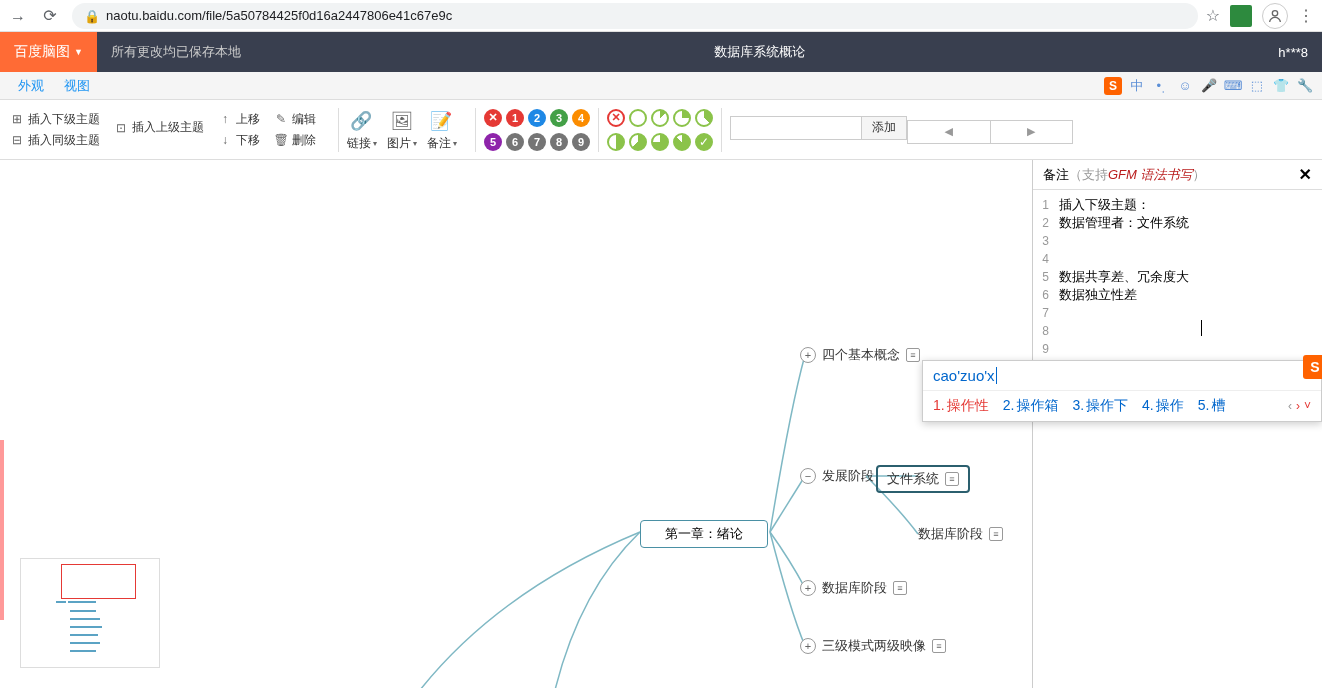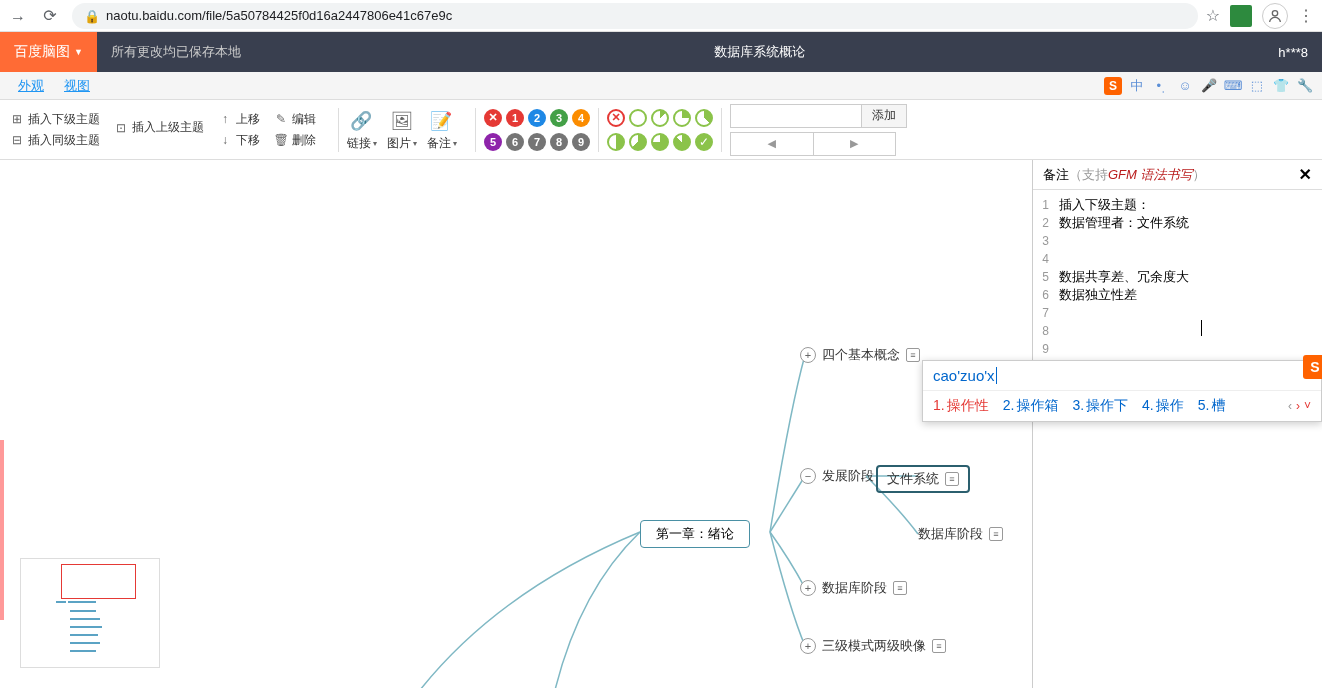--- a/index.html
+++ b/index.html
@@ -12,21 +12,21 @@
 .ext-icon{width:22px;height:22px;background:#2d8a3e;margin-left:10px;border-radius:2px;}
 .avatar-icon{width:26px;height:26px;border-radius:50%;border:1px solid #ccc;margin-left:10px;display:flex;align-items:center;justify-content:center;color:#666;}
 .menu-dots{margin-left:10px;color:#666;cursor:pointer;font-size:16px;}
 .header{height:40px;background:#393f4f;display:flex;align-items:center;color:#fff;font-size:13px;}
 .logo{background:#ff6b35;height:40px;padding:0 14px;display:flex;align-items:center;font-size:14px;cursor:pointer;}
 .logo .tri{font-size:9px;margin-left:4px;}
 .save-status{padding:0 14px;color:#ccc;}
 .doc-title{flex:1;text-align:center;color:#fff;}
 .user{padding:0 14px;color:#fff;}
 .menubar{height:28px;background:#f5f5f5;border-bottom:1px solid #ddd;display:flex;align-items:center;padding:0 8px;font-size:13px;color:#2196f3;}
-.menubar .mi{margin-right:20px;cursor:pointer;text-decoration:underline;}
+.menubar .mi{margin-right:20px;cursor:pointer;}
 .menu-shift{width:10px;}
 .ime-bar{margin-left:auto;display:flex;gap:6px;align-items:center;}
 .ime-ico{width:18px;height:18px;display:flex;align-items:center;justify-content:center;font-size:13px;color:#5c8fd6;}
 .sogou-s{width:18px;height:18px;background:#ff6200;color:#fff;border-radius:3px;font-weight:bold;font-size:12px;display:flex;align-items:center;justify-content:center;}
 .toolbar{height:60px;border-bottom:1px solid #ddd;display:flex;align-items:center;padding:0 10px;font-size:12px;color:#333;}
 .tb-group{display:flex;flex-direction:column;gap:4px;margin-right:14px;}
 .tb-col{display:flex;flex-direction:column;align-items:center;margin-right:10px;}
 .tb-item{display:flex;align-items:center;gap:4px;cursor:pointer;white-space:nowrap;}
 .tb-ico{width:14px;height:14px;display:inline-flex;align-items:center;justify-content:center;color:#666;}
 .sep{width:1px;height:44px;background:#ddd;margin:0 8px;}
@@ -41,21 +41,21 @@
 .progd{width:18px;height:18px;border-radius:50%;border:2px solid #8bc34a;}
 .prog-x{width:18px;height:18px;border-radius:50%;border:2px solid #e53935;display:flex;align-items:center;justify-content:center;color:#e53935;font-size:11px;font-weight:bold;}
 .prog-check{background:#8bc34a;color:#fff;display:flex;align-items:center;justify-content:center;font-size:12px;}
 .res-input{display:flex;border:1px solid #ccc;height:24px;}
 .res-input input{border:none;outline:none;padding:0 6px;font-size:12px;width:130px;}
 .res-btn{border-left:1px solid #ccc;padding:0 10px;font-size:12px;color:#333;background:#f5f5f5;cursor:pointer;display:flex;align-items:center;}
 .res-nav{display:flex;border:1px solid #ccc;height:24px;margin-top:4px;width:166px;}
 .res-nav span{flex:1;text-align:center;color:#999;cursor:pointer;font-size:11px;border-left:1px solid #ccc;display:flex;align-items:center;justify-content:center;}
 .res-nav span:first-child{border-left:none;}
 .canvas{position:absolute;left:0;top:160px;right:0;bottom:0;background:#fff;}
-.node{position:absolute;border:1px solid #999;border-radius:4px;padding:4px 15px;font-size:13px;background:#fff;display:flex;align-items:center;gap:6px;text-align:right;}
+.node{position:absolute;border:1px solid #999;border-radius:4px;padding:4px 24px;font-size:13px;background:#fff;display:flex;align-items:center;gap:6px;text-align:right;}
 .root{border:1px solid #4a90a4;left:640px;top:360px;}
 .node-txt{white-space:nowrap;}
 .node-label{position:absolute;font-size:13px;color:#333;display:flex;align-items:center;gap:6px;}
 .exp{width:16px;height:16px;border:1px solid #999;border-radius:50%;display:flex;align-items:center;justify-content:center;font-size:11px;color:#666;cursor:pointer;background:#fff;}
 .note-ico{width:14px;height:14px;border:1px solid #999;border-radius:2px;display:flex;align-items:center;justify-content:center;font-size:9px;color:#666;}
 .sel-node{border:2px solid #2b5f6e;border-radius:4px;padding:3px 9px;}
 svg.lines{position:absolute;left:0;top:0;width:100%;height:100%;pointer-events:none;}
 .minimap{position:absolute;left:20px;bottom:20px;width:140px;height:110px;border:1px solid #ddd;background:#fff;}
 .mm-view{position:absolute;border:1px solid #e53935;width:75px;height:35px;left:40px;top:5px;}
 .mm-tree{position:absolute;left:35px;top:40px;}
@@ -217,21 +217,21 @@
     </div>
     <div class="prog-row">
       <span class="progd" style="background:conic-gradient(#8bc34a 0 50%,#fff 50% 100%)"></span>
       <span class="progd" style="background:conic-gradient(#8bc34a 0 62.5%,#fff 62.5% 100%)"></span>
       <span class="progd" style="background:conic-gradient(#8bc34a 0 75%,#fff 75% 100%)"></span>
       <span class="progd" style="background:conic-gradient(#8bc34a 0 87.5%,#fff 87.5% 100%)"></span>
       <span class="progd prog-check">✓</span>
     </div>
   </div>
   <div class="sep"></div>
-  <div style="display:flex;flex-direction:column;">
+  <div style="display:flex;flex-direction:row;">
     <div class="res-input">
       <input style="">
       <span class="res-btn">添加</span>
     </div>
     <div class="res-nav">
       <span>◀</span>
       <span>▶</span>
     </div>
   </div>
 </div>

